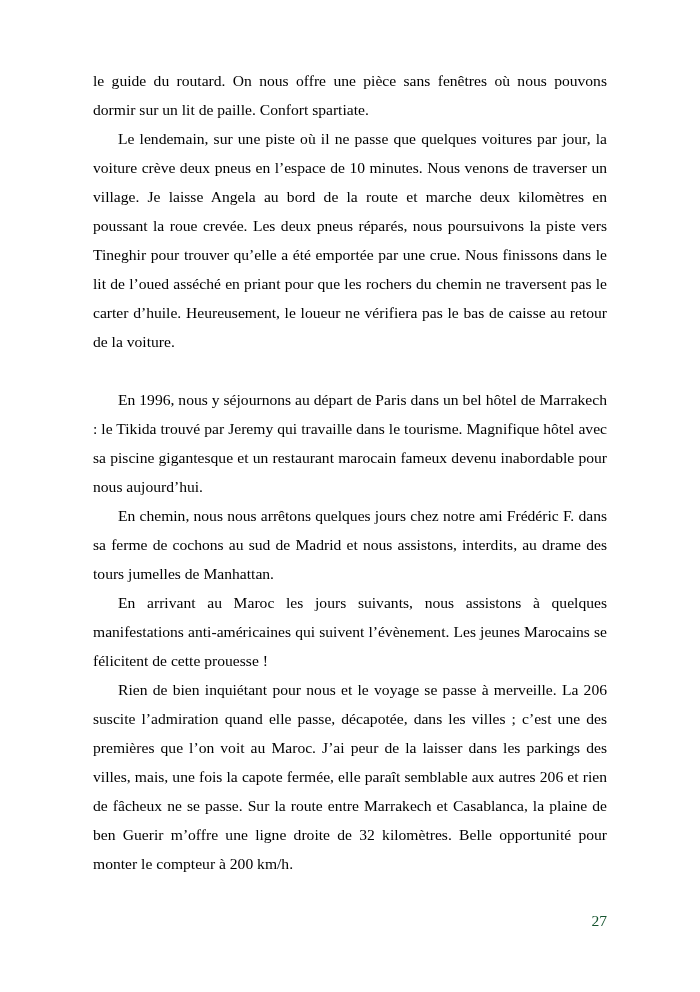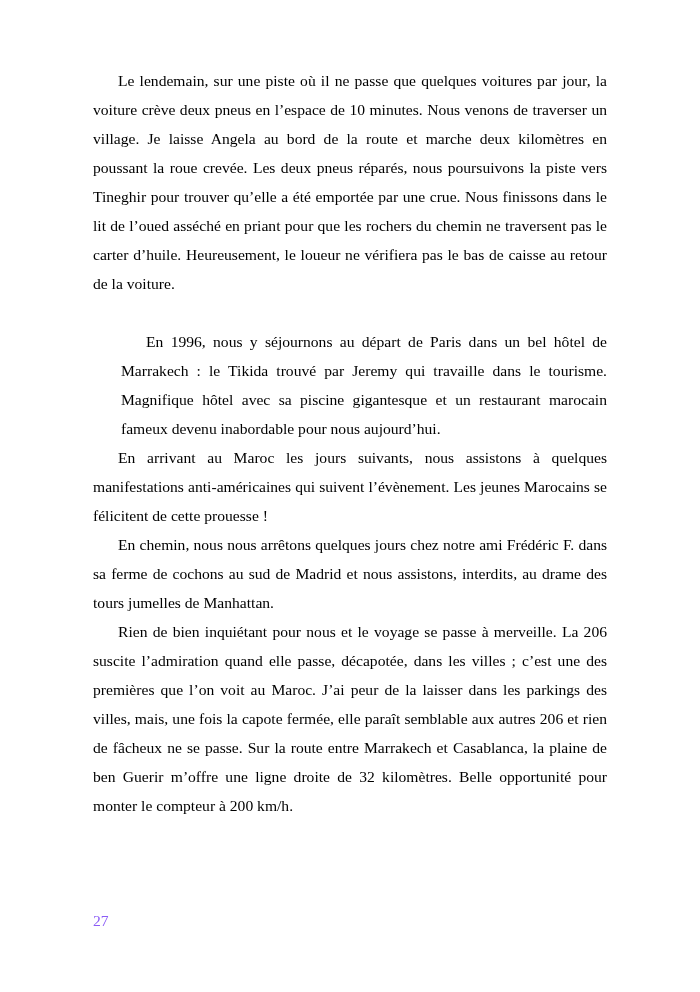--- a/index.html
+++ b/index.html
@@ -41,50 +41,51 @@
   }
 
   
   .para.no-indent {
     text-indent: 0;
   }
 
   
   .para.block-gap {
     margin-top: 29px;
-    margin-left: 28px;
   }
 
   .page-number {
     position: absolute;
     left: 93px;
     width: 514px;
     top: 911px;
+    text-align: right;
     font-size: 15.6px;
     line-height: 20px;
     font-family: "Liberation Serif", "DejaVu Serif", serif;
-    color: #8b5cf6;
+    color: #14532d;
   }
 </style>
 </head>
 <body>
 
 <div class="page">
 
   <div class="text-column">
 
+    <p class="para no-indent">le guide du routard. On nous offre une pièce sans fenêtres où nous pouvons dormir sur un lit de paille. Confort spartiate.</p>
 
     <p class="para">Le lendemain, sur une piste où il ne passe que quelques voitures par jour, la voiture crève deux pneus en l’espace de 10 minutes. Nous venons de traverser un village. Je laisse Angela au bord de la route et marche deux kilomètres en poussant la roue crevée. Les deux pneus réparés, nous poursuivons la piste vers Tineghir pour trouver qu’elle a été emportée par une crue. Nous finissons dans le lit de l’oued asséché en priant pour que les rochers du chemin ne traversent pas le carter d’huile. Heureusement, le loueur ne vérifiera pas le bas de caisse au retour de la voiture.</p>
 
     <p class="para block-gap">En 1996, nous y séjournons au départ de Paris dans un bel hôtel de Marrakech : le Tikida trouvé par Jeremy qui travaille dans le tourisme. Magnifique hôtel avec sa piscine gigantesque et un restaurant marocain fameux devenu inabordable pour nous aujourd’hui.</p>
 
 
+    <p class="para">En chemin, nous nous arrêtons quelques jours chez notre ami Frédéric F. dans sa ferme de cochons au sud de Madrid et nous assistons, interdits, au drame des tours jumelles de Manhattan.</p>
+
     <p class="para">En arrivant au Maroc les jours suivants, nous assistons à quelques manifestations anti-américaines qui suivent l’évènement. Les jeunes Marocains se félicitent de cette prouesse !</p>
-
-    <p class="para">En chemin, nous nous arrêtons quelques jours chez notre ami Frédéric F. dans sa ferme de cochons au sud de Madrid et nous assistons, interdits, au drame des tours jumelles de Manhattan.</p>
 
     <p class="para">Rien de bien inquiétant pour nous et le voyage se passe à merveille. La 206 suscite l’admiration quand elle passe, décapotée, dans les villes ; c’est une des premières que l’on voit au Maroc. J’ai peur de la laisser dans les parkings des villes, mais, une fois la capote fermée, elle paraît semblable aux autres 206 et rien de fâcheux ne se passe. Sur la route entre Marrakech et Casablanca, la plaine de ben Guerir m’offre une ligne droite de 32 kilomètres. Belle opportunité pour monter le compteur à 200 km/h.</p>
 
   </div>
 
   <div class="page-number">27</div>
 
 </div>
 
 </body></html>

